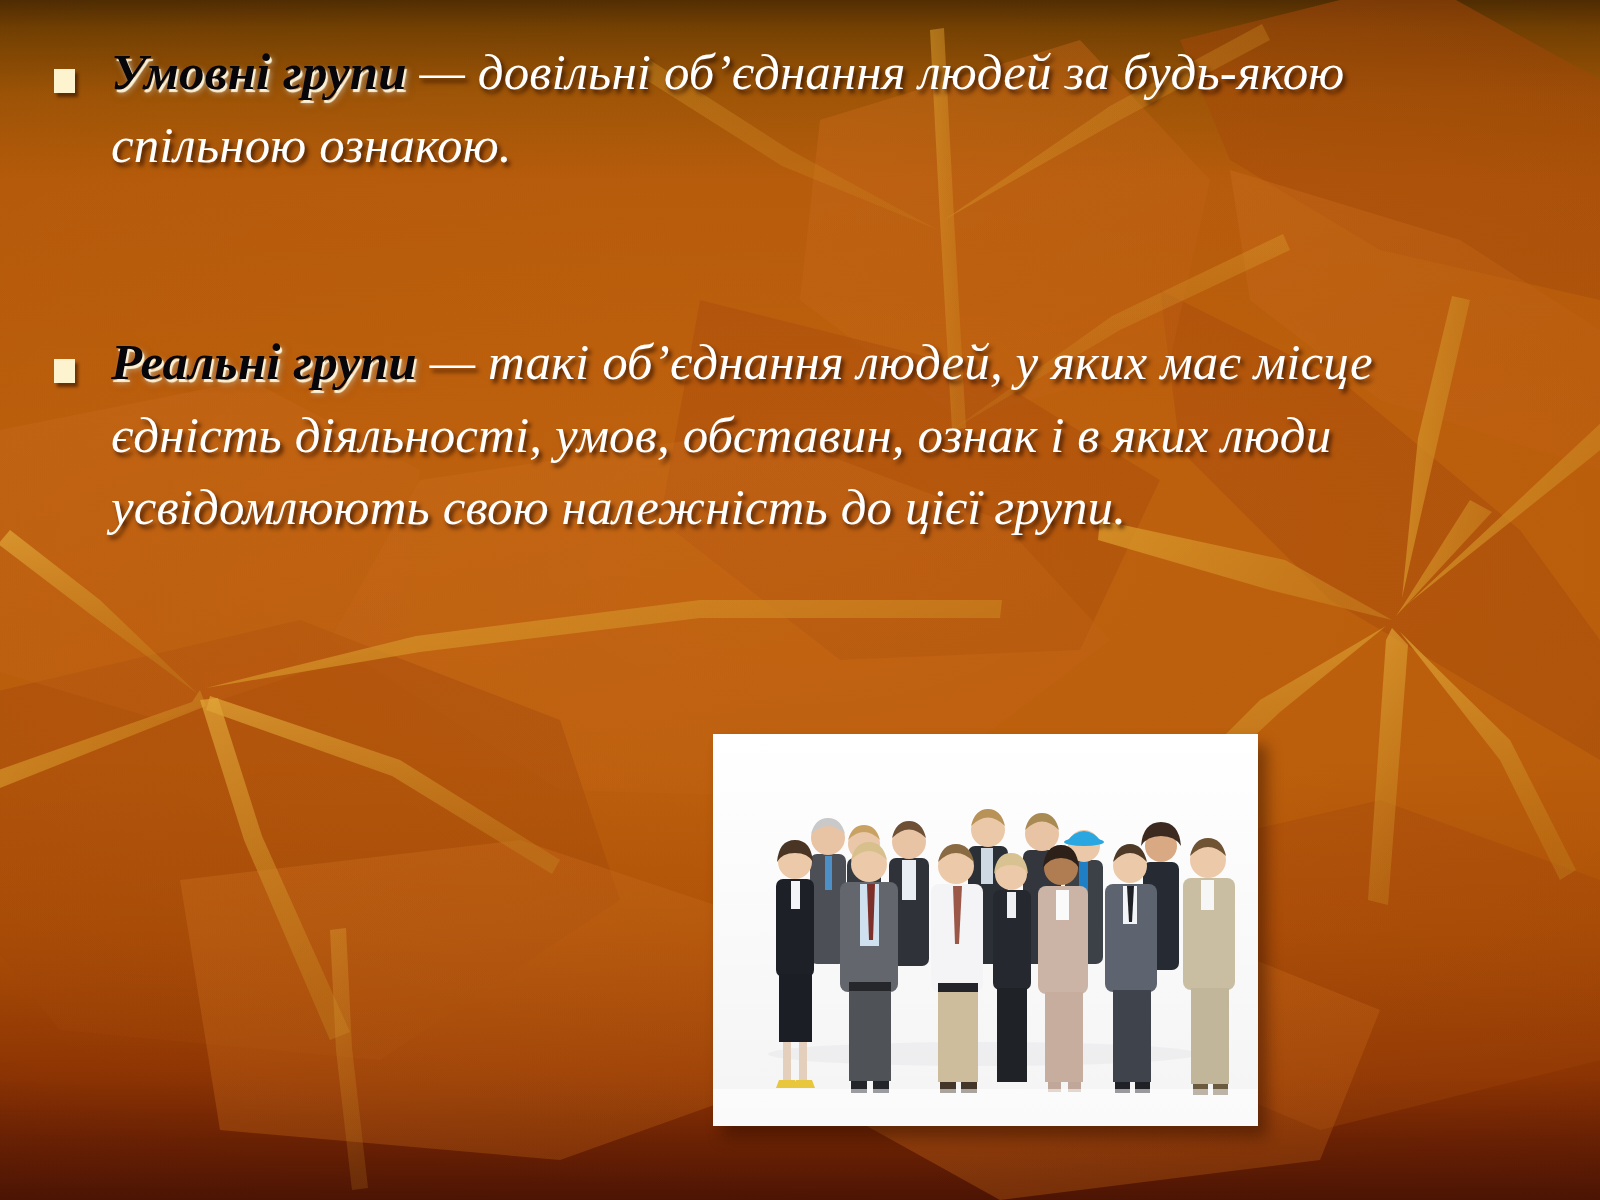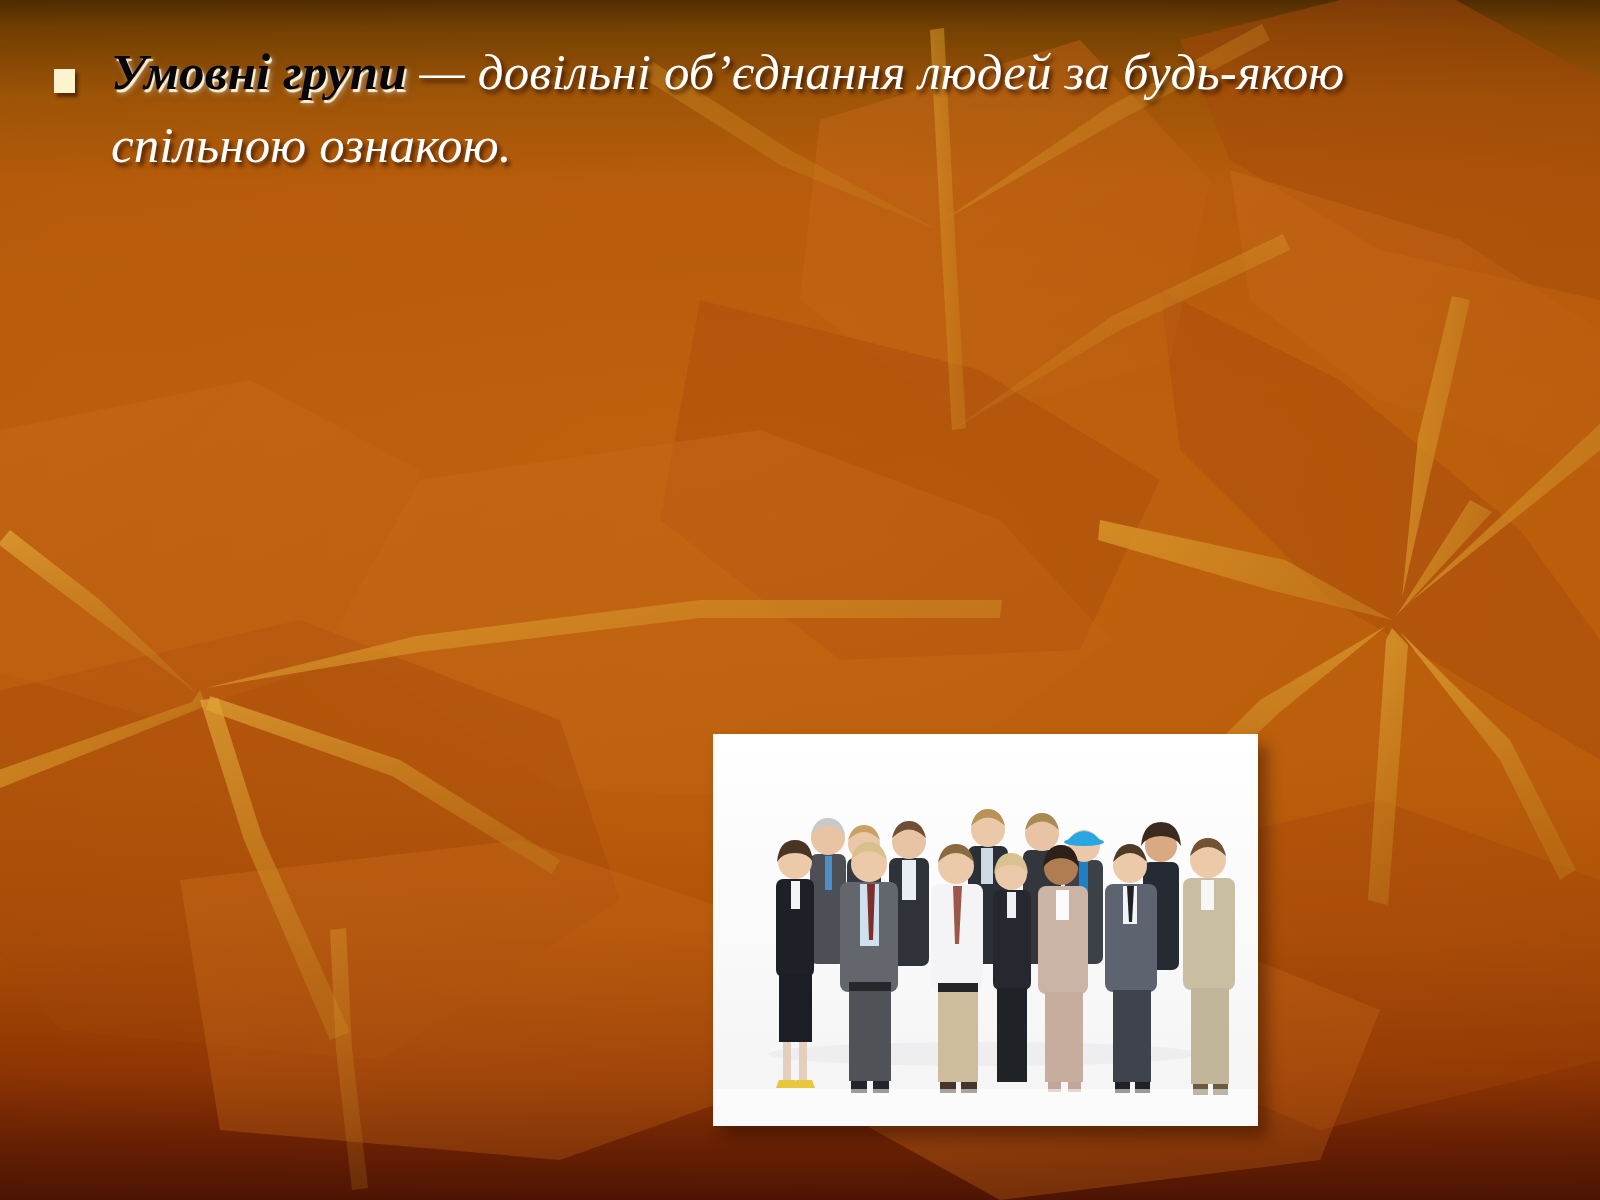--- a/index.html
+++ b/index.html
@@ -202,20 +202,24 @@
 
   <div class="bg-vignette"></div>
 
   <div class="content">
 
     <div class="bullet-block" id="para1">
       <div class="bullet-marker"></div>
       <p class="bullet-text"><span class="lead">Умовні групи</span><span> — довільні об’єднання людей за будь-якою спільною ознакою.</span></p>
     </div>
 
+    <div class="bullet-block" id="para2">
+      <div class="bullet-marker"></div>
+      <p class="bullet-text"><span class="lead">Реальні групи</span><span> — такі об’єднання людей, у яких має місце єдність діяльності, умов, обставин, ознак і в яких люди усвідомлюють свою належність до цієї групи.</span></p>
+    </div>
 
     <div id="photo">
       <svg class="photo-canvas" viewBox="0 0 545 392" preserveAspectRatio="none">
         <defs>
           <linearGradient id="floorG" x1="0" y1="0" x2="0" y2="1">
             <stop offset="0%" stop-color="#ffffff"></stop>
             <stop offset="100%" stop-color="#f4f4f5"></stop>
           </linearGradient>
           <linearGradient id="reflG" x1="0" y1="0" x2="0" y2="1">
             <stop offset="0%" stop-color="#b9bbbe" stop-opacity="0.45"></stop>

